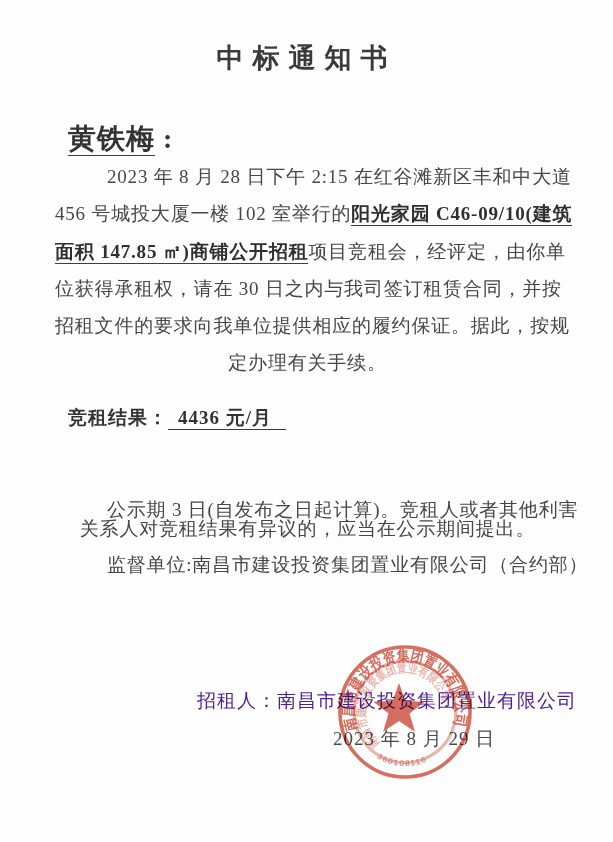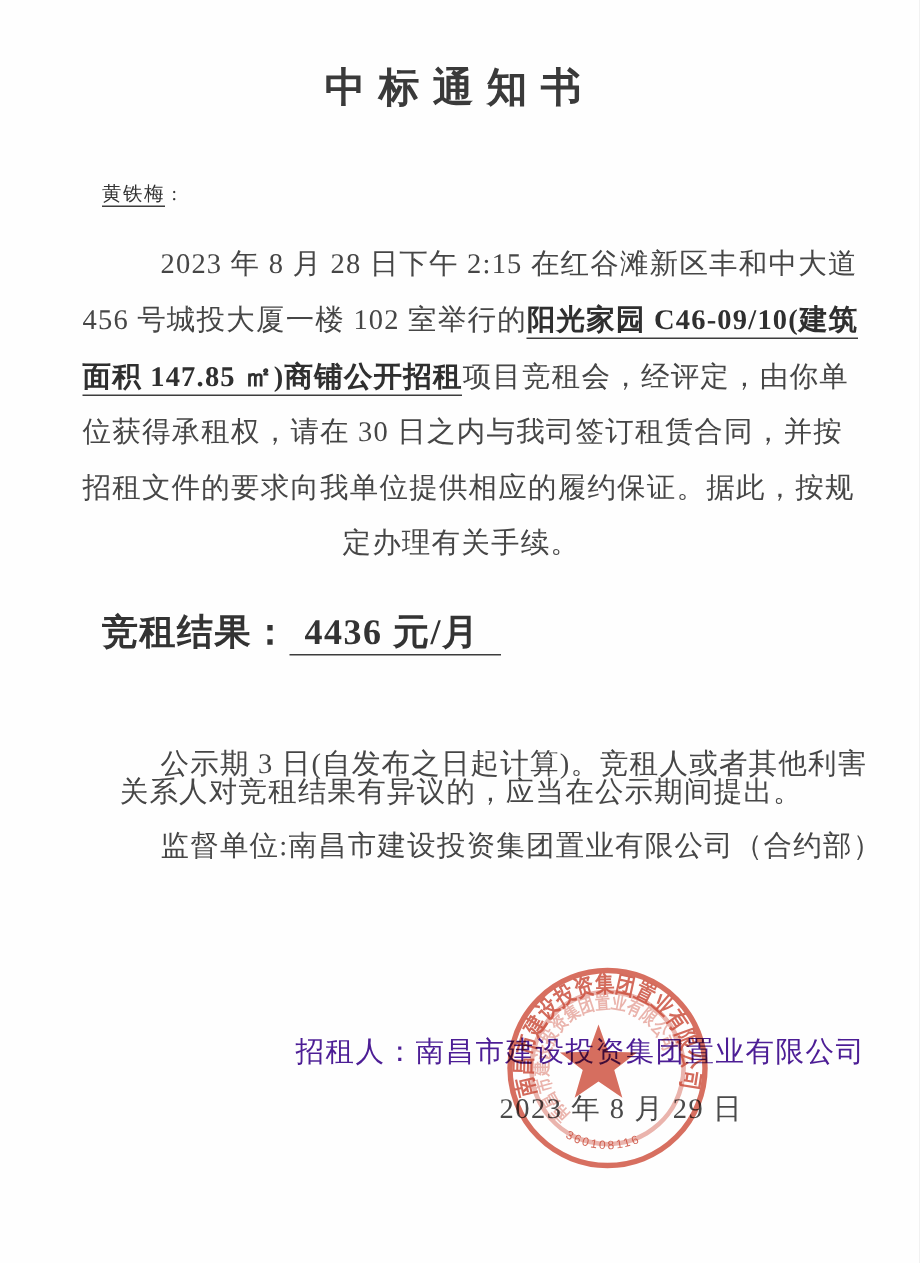--- a/index.html
+++ b/index.html
@@ -30,32 +30,32 @@
     width:100%;
     text-align:center;
     font-size:27px;
     font-weight:700;
     letter-spacing:9px;
     color:#3a3a3a;
   }
   .recipient {
     position:absolute;
     top:120px; left:68px;
-    font-size:13px;
-    font-weight:400;
+    font-size:28px;
+    font-weight:700;
     color:#333;
     letter-spacing:1px;
   }
   .u { border-bottom:1.6px solid #3d3d3d; padding-bottom:1px; }
   .b { font-weight:700; color:#2f2f2f; }
   .indent { padding-left:52px; }
   .result-line {
     position:absolute;
     top:405px; left:68px;
-    font-size:24px;
+    font-size:19px;
     font-weight:700;
     color:#333;
     letter-spacing:1px;
     white-space:nowrap;
   }
   .result-line .val { padding:0 14px 1px 10px; border-bottom:1.6px solid #3d3d3d; }
   .sig-lessor {
     position:absolute;
     top:688px; left:197px;
     font-size:19px;

